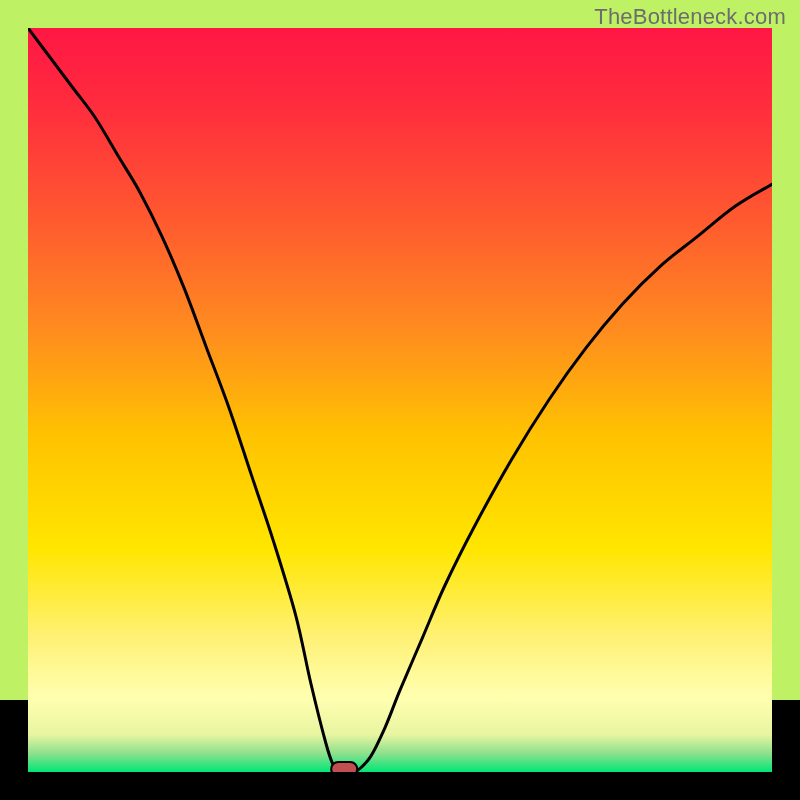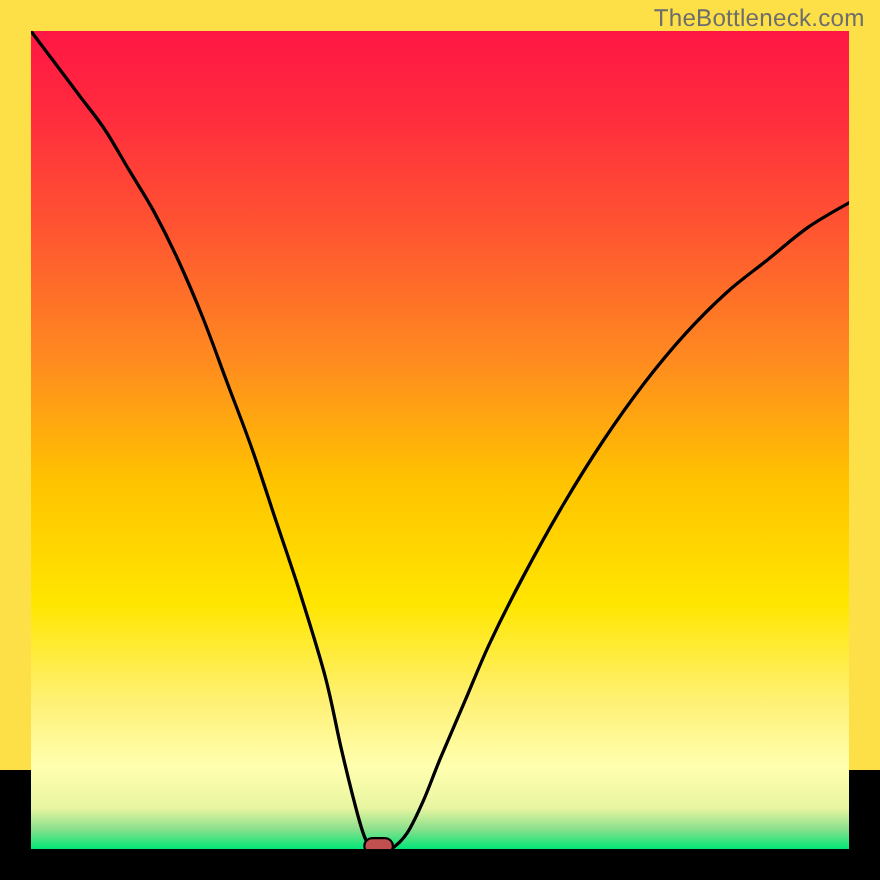--- a/index.html
+++ b/index.html
@@ -8,21 +8,21 @@
     width: 800px;
     height: 800px;
     overflow: hidden;
     background: #000;
     font-family: Arial, Helvetica, sans-serif;
   }
   .frame {
     position: relative;
     width: 800px;
     height: 700px;
-    background: #fde047;
+    background: #bef264;
   }
   .watermark {
     position: absolute;
     top: 4px;
     right: 14px;
     color: #6d6d6d;
     font-size: 22px;
     font-weight: 400;
     letter-spacing: 0.2px;
     z-index: 3;

